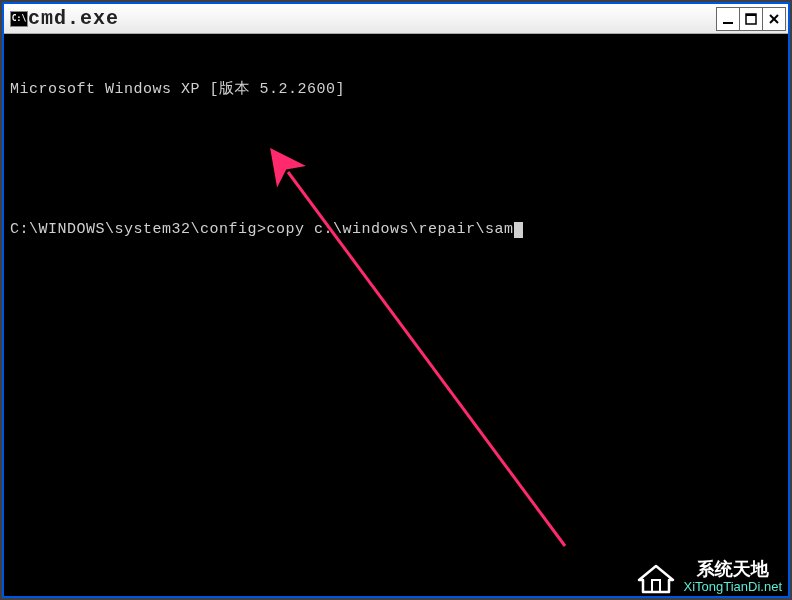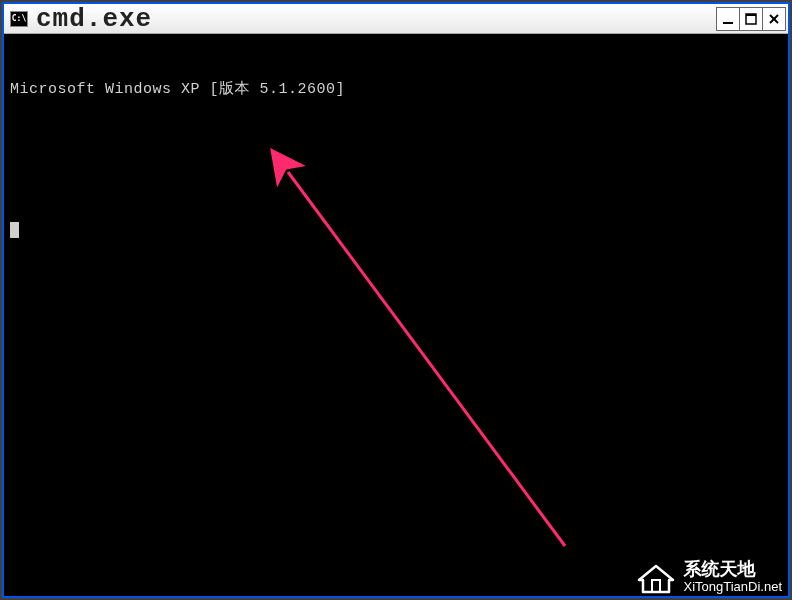--- a/index.html
+++ b/index.html
@@ -35,22 +35,21 @@
       border: 1px solid #888;
       margin-left: 4px;
       display: flex;
       align-items: center;
       justify-content: center;
       color: #fff;
       font-size: 8px;
       font-weight: bold;
     }
     .title-text {
-      margin-left: 8px;
-      font-size: 26px;
+      font-size: 20px;
       font-family: "Courier New", monospace;
       font-weight: bold;
       color: #222;
       letter-spacing: 1px;
       flex: 1;
     }
     .window-controls {
       display: flex;
       gap: 0;
     }
@@ -116,23 +115,24 @@
     .wm-text {
       display: flex;
       flex-direction: column;
       line-height: 1.1;
     }
     .wm-main {
       color: #fff;
       font-size: 18px;
       font-weight: bold;
       font-family: "Microsoft YaHei", sans-serif;
+      text-align: center;
     }
     .wm-sub {
-      color: #ffffff;
+      color: #5eead4;
       font-size: 13px;
       font-family: Arial, sans-serif;
     }
   </style>
 </head>
 <body>
 
 <div class="window">
   <div class="titlebar">
     <div class="app-icon">
@@ -153,24 +153,24 @@
       </div>
       <div class="window-btn">
         <svg width="12" height="12" viewBox="0 0 12 12">
             <line x1="2" y1="2" x2="10" y2="10" stroke="#000" stroke-width="2"></line>
             <line x1="10" y1="2" x2="2" y2="10" stroke="#000" stroke-width="2"></line>
           </svg>
       </div>
     </div>
   </div>
   <div class="terminal">
-    <span class="terminal-line">Microsoft Windows XP [版本 5.1.2600]</span>
+    <span class="terminal-line">Microsoft Windows XP [版本 5.2.2600]</span>
     <span class="terminal-line"></span>
     <span class="terminal-line"></span>
-    <span class="terminal-line"><span class="cursor"></span></span>
+    <span class="terminal-line"><span>C:\WINDOWS\system32\config&gt;copy c:\windows\repair\sam</span><span class="cursor"></span></span>
   </div>
 </div>
 
 <svg class="arrow-overlay" viewBox="0 0 792 600">
   <defs>
     <marker id="arrowhead" markerWidth="12" markerHeight="12" refX="2" refY="6" orient="auto">
       <path d="M0,0 L12,6 L0,12 L3,6 Z" fill="#ff2a6d"></path>
     </marker>
   </defs>
   <line x1="565" y1="546" x2="288" y2="172" stroke-width="3" marker-end="url(#arrowhead)" stroke="#ff2a6d"></line>

